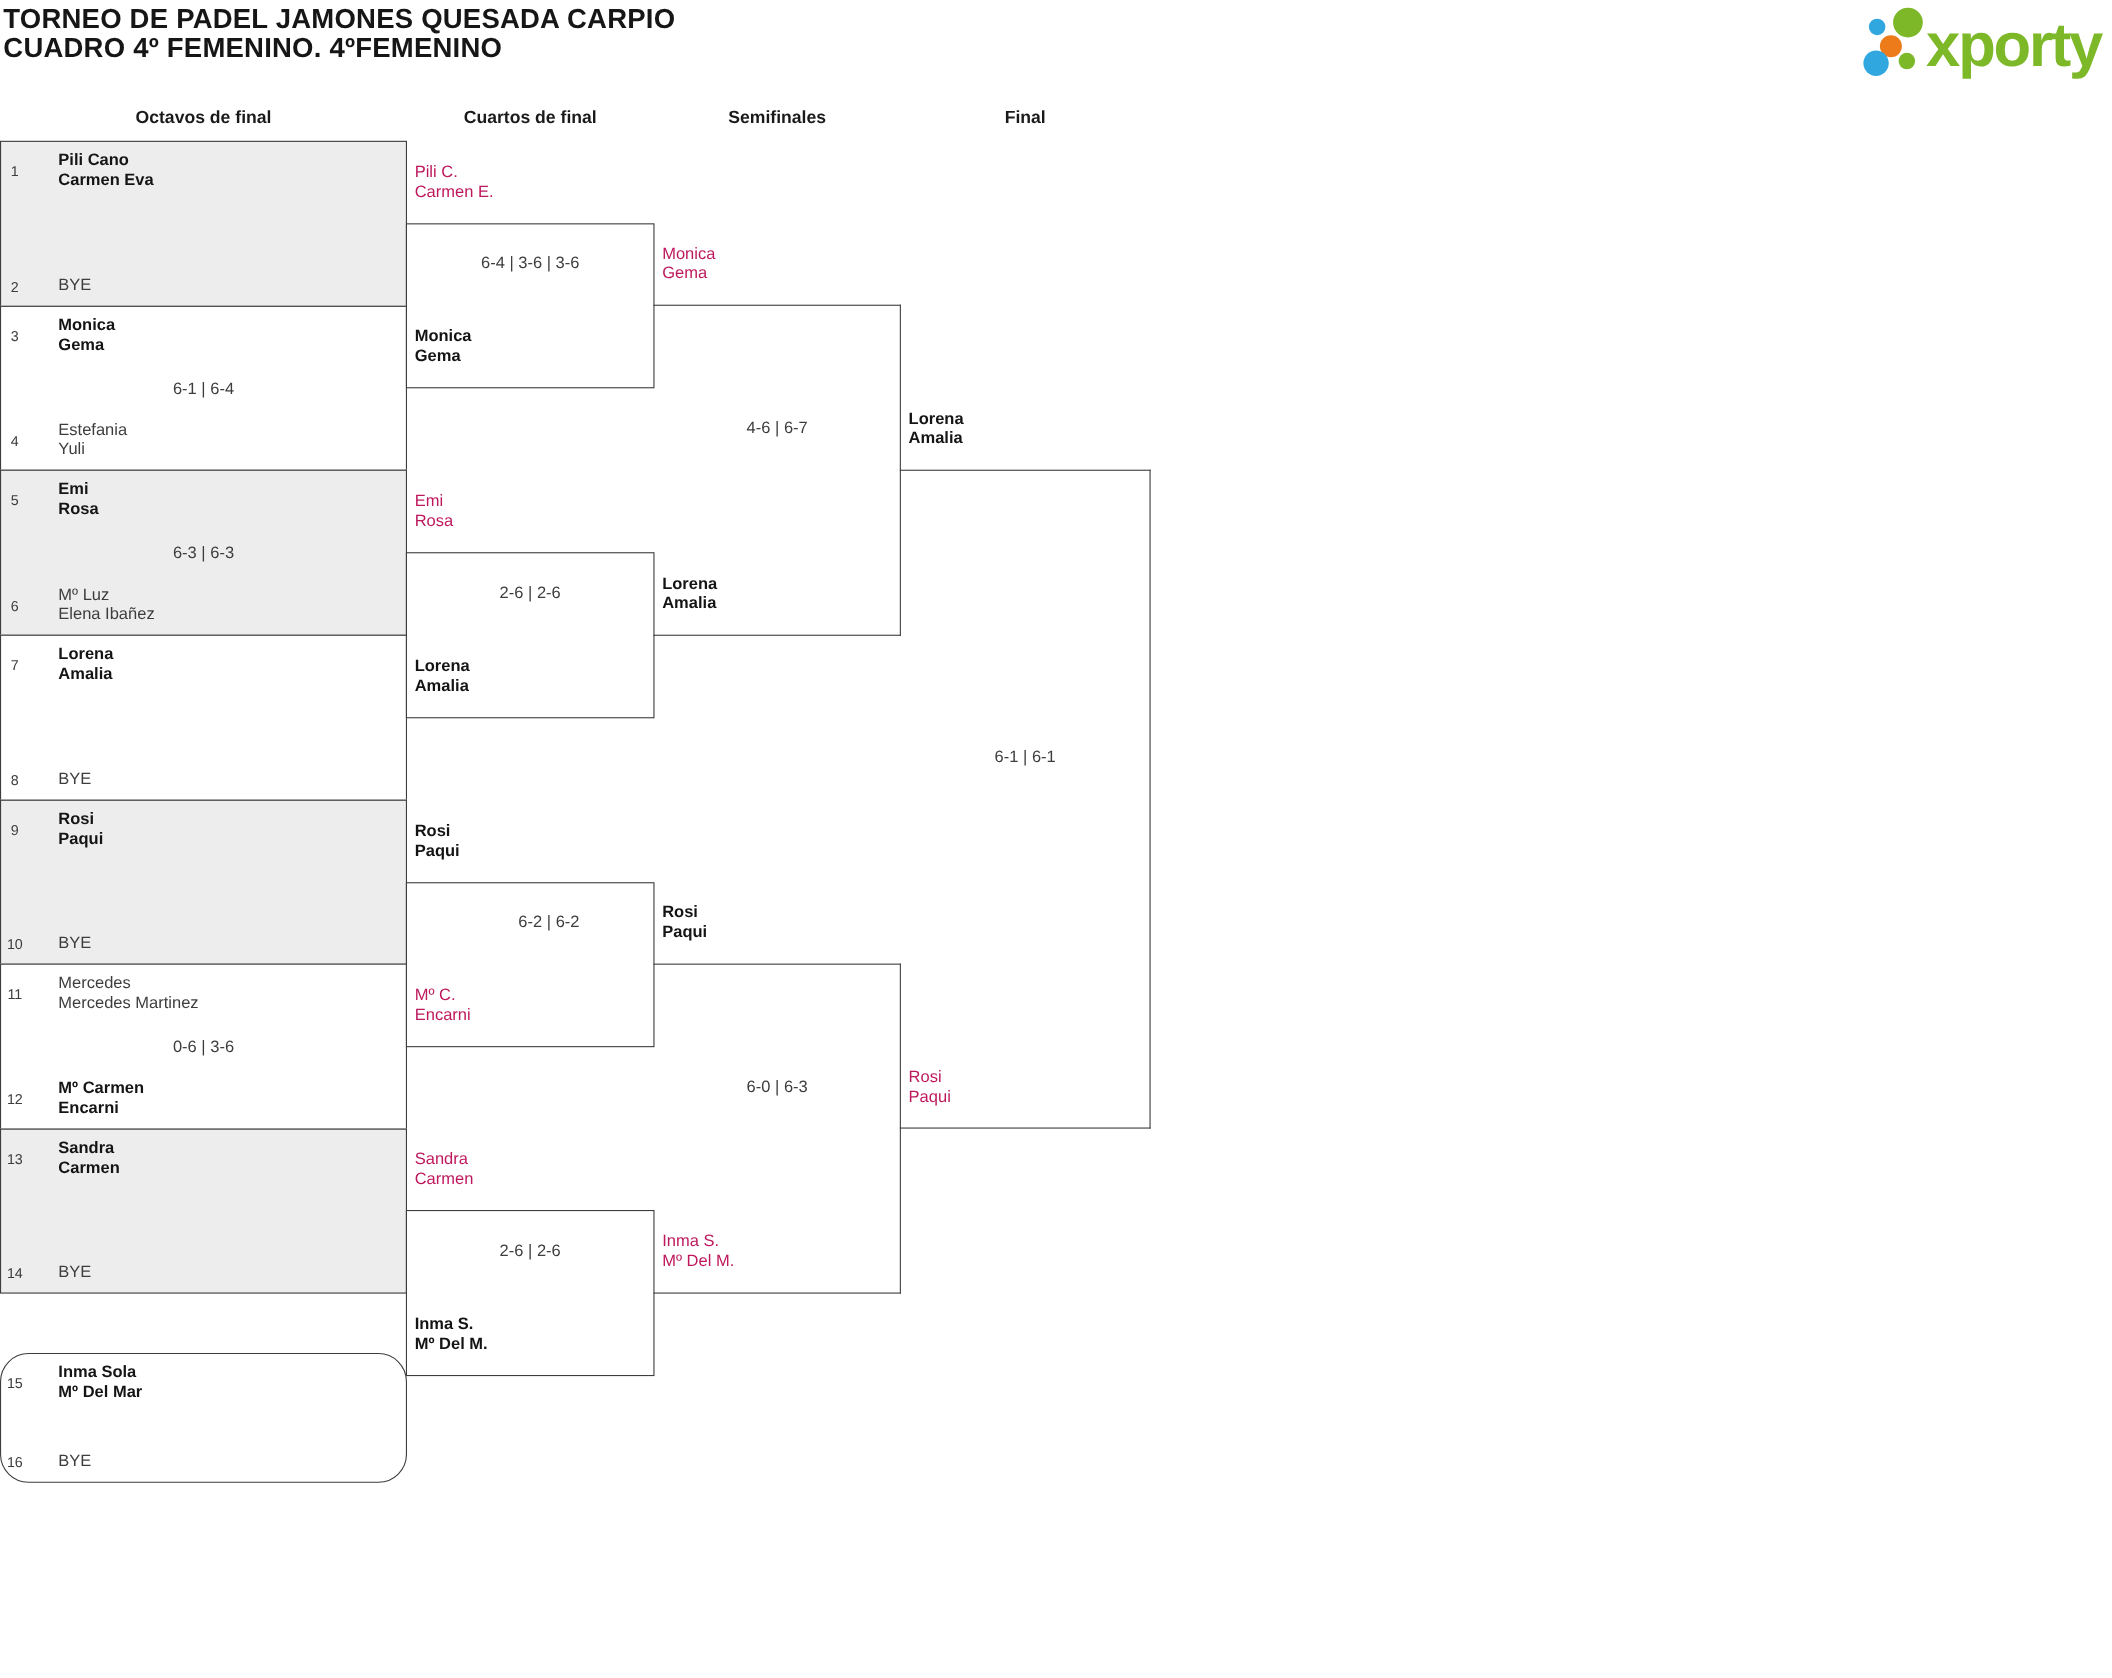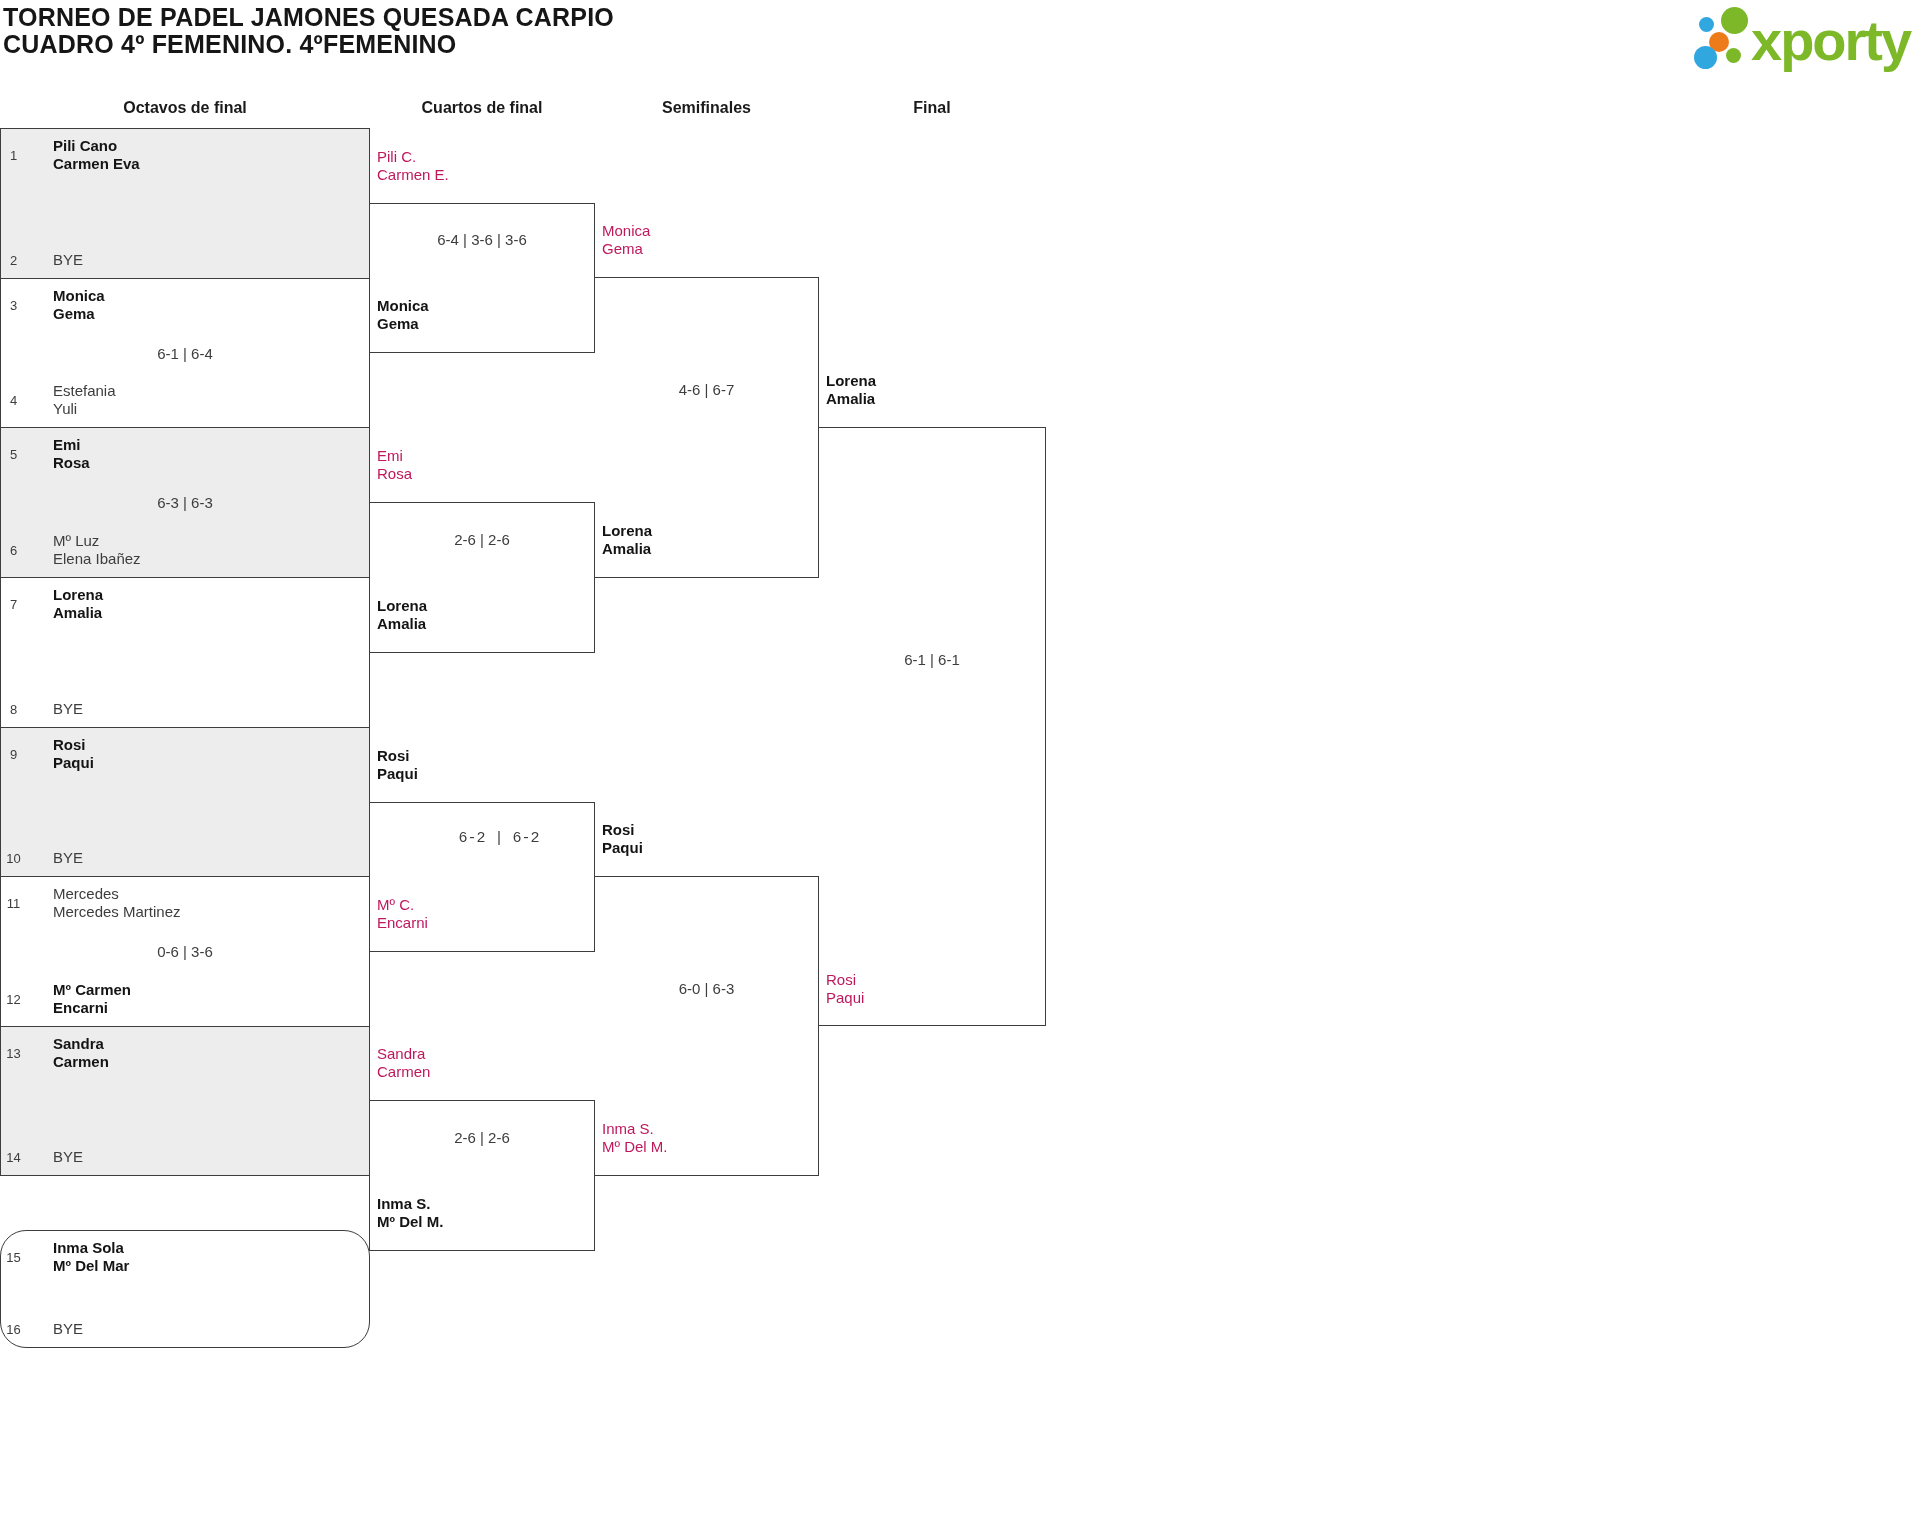--- a/index.html
+++ b/index.html
@@ -229,21 +229,21 @@
   <div class="score" style="left:369px;width:226px;top:530px;">2-6 | 2-6</div>
   <div class="slot winner" style="left:377px;top:597px;">
     <div>Lorena</div>
     <div>Amalia</div>
   </div>
 
   <div class="slot winner" style="left:377px;top:747px;">
     <div>Rosi</div>
     <div>Paqui</div>
   </div>
-  <div class="score" style="left:369px;width:260px;top:829px;font-family:Liberation Mono, monospace;">6-2 | 6-2</div>
+  <div class="score" style="left:369px;width:260px;top:829px;">6-2 | 6-2</div>
   <div class="slot" style="left:377px;top:896px;">
     <div>Mº C.</div>
     <div>Encarni</div>
   </div>
 
   <div class="slot" style="left:377px;top:1045px;">
     <div>Sandra</div>
     <div>Carmen</div>
   </div>
   <div class="score" style="left:369px;width:226px;top:1128px;">2-6 | 2-6</div>
@@ -269,19 +269,19 @@
   <div class="score" style="left:594px;width:225px;top:979px;">6-0 | 6-3</div>
   <div class="slot" style="left:602px;top:1120px;">
     <div>Inma S.</div>
     <div>Mº Del M.</div>
   </div>
 
   <div class="slot winner" style="left:826px;top:372px;">
     <div>Lorena</div>
     <div>Amalia</div>
   </div>
-  <div class="score" style="left:818px;width:228px;top:650px;">6-1 | 6-1</div>
+  <div class="score" style="left:818px;width:228px;top:679px;">6-1 | 6-1</div>
   <div class="slot" style="left:826px;top:971px;">
     <div>Rosi</div>
     <div>Paqui</div>
   </div>
 
 </div>
 
 </body></html>

